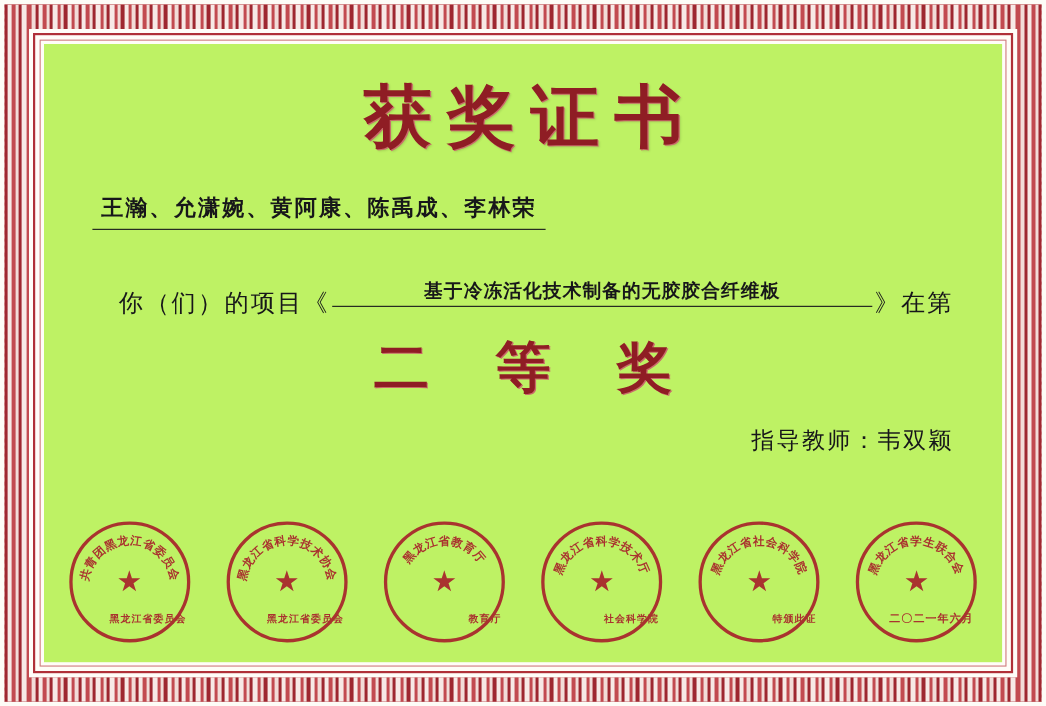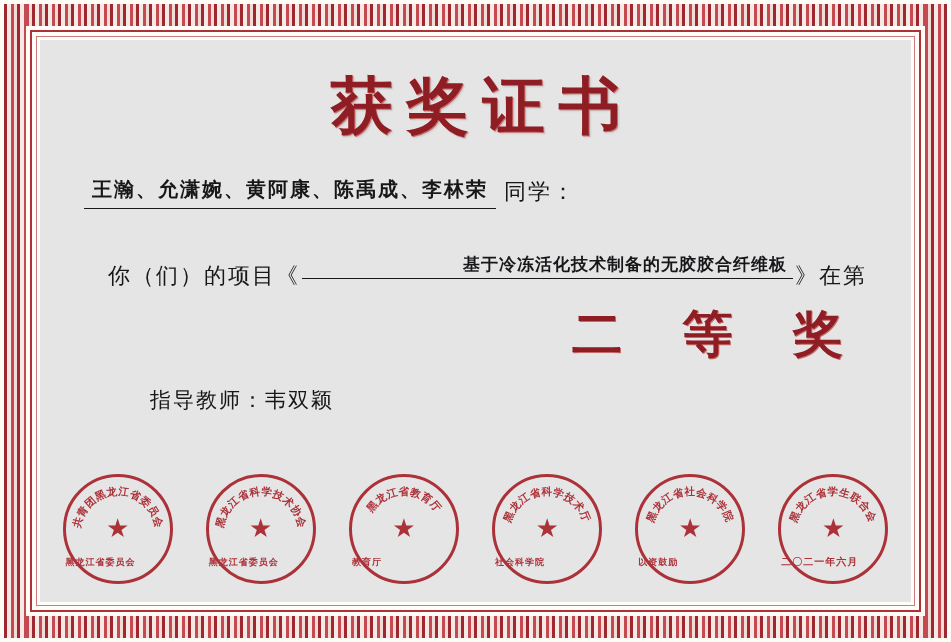--- a/index.html
+++ b/index.html
@@ -75,21 +75,21 @@
     position: absolute;
     left: 36px; top: 36px; right: 36px; bottom: 36px;
     border: 1px solid #cf7a7e;
     box-sizing: border-box;
   }
 
   
   .inner {
     position: absolute;
     left: 40px; top: 40px; right: 40px; bottom: 40px;
-    background: #e5e5e5;
+    background: #bef264;
     box-sizing: border-box;
     overflow: hidden;
   }
 
   .title {
     text-align: center;
     margin-top: 24px;
     font-family: "Liberation Serif", serif;
     font-weight: bold;
     font-size: 62px;
@@ -134,52 +134,53 @@
     align-items: flex-end;
     font-size: 22px;
     letter-spacing: 2px;
     margin-bottom: 10px;
     white-space: nowrap;
   }
   .row2 .lead { padding-left: 24px; }
   .project-slot {
     flex: 1 1 auto;
     border-bottom: 1.5px solid #17171a;
-    text-align: right;
+    text-align: center;
     font-size: 17px;
     letter-spacing: 1px;
     padding: 0 6px 2px 6px;
     font-weight: 600;
     margin: 12px 2px;
   }
 
   .row3 {
     font-size: 22px;
     letter-spacing: 1px;
     white-space: nowrap;
     margin-bottom: 4px;
   }
 
   .award {
-    text-align: right;
+    text-align: center;
     font-size: 50px;
     font-weight: bold;
     letter-spacing: 24px;
     color: #8f1d24;
     margin: 10px 0 18px 0;
     padding-left: 24px;
     text-shadow: 1px 1px 0 #c96a6a;
   }
 
   .teacher, .grant {
     font-size: 21px;
     letter-spacing: 2px;
     margin-left: 66px;
     margin-top: 14px;
     color: #17171a;
+    text-align: right;
   }
 
   
   .seals {
     position: absolute;
     left: 0;
     right: 0;
     bottom: 18px;
     display: flex;
     justify-content: space-around;
@@ -193,21 +194,21 @@
     border-radius: 50%;
     border: 3px solid #a8232b;
     color: #a8232b;
     opacity: 0.92;
     flex: 0 0 auto;
   }
   .seal .arc-top, .seal .arc-bottom {
     position: absolute;
     left: 0;
     width: 104px;
-    text-align: left;
+    text-align: right;
     font-size: 9px;
     font-weight: bold;
     letter-spacing: 1px;
   }
   .seal .arc-bottom { bottom: 12px; }
   .seal .star {
     position: absolute;
     left: 50%;
     top: 50%;
     transform: translate(-50%, -50%);
@@ -230,21 +231,20 @@
   <div class="frame-line-2"></div>
 
   <div class="inner">
 
     <div class="title">获奖证书</div>
 
     <div class="body-area">
 
       <div class="line">
         <span class="names-slot">王瀚、允潇婉、黄阿康、陈禹成、李林荣</span>
-        <span class="tongxue">同学：</span>
       </div>
 
       <div class="row2">
         <span class="lead">你（们）的项目《</span>
         <span class="project-slot">基于冷冻活化技术制备的无胶胶合纤维板</span>
         <span>》在第</span>
       </div>
 
 
       <div class="award">二 等 奖</div>
@@ -293,21 +293,21 @@
         <div class="star">★</div>
         <div class="arc-bottom">社会科学院</div>
       </div>
 
       <div class="seal">
         <svg width="104" height="104" viewBox="0 0 104 104">
           <path id="arcTop5" d="M 14,56 A 38,38 0 0 1 90,56" fill="none"></path>
           <text class="seal-text"><textPath href="#arcTop5" startOffset="50%" text-anchor="middle">黑龙江省社会科学院</textPath></text>
         </svg>
         <div class="star">★</div>
-        <div class="arc-bottom">以资鼓励</div>
+        <div class="arc-bottom">特颁此证</div>
       </div>
 
       <div class="seal date-seal">
         <svg width="104" height="104" viewBox="0 0 104 104">
           <path id="arcTop6" d="M 14,56 A 38,38 0 0 1 90,56" fill="none"></path>
           <text class="seal-text"><textPath href="#arcTop6" startOffset="50%" text-anchor="middle">黑龙江省学生联合会</textPath></text>
         </svg>
         <div class="star">★</div>
         <div class="arc-bottom">二〇二一年六月</div>
       </div>

